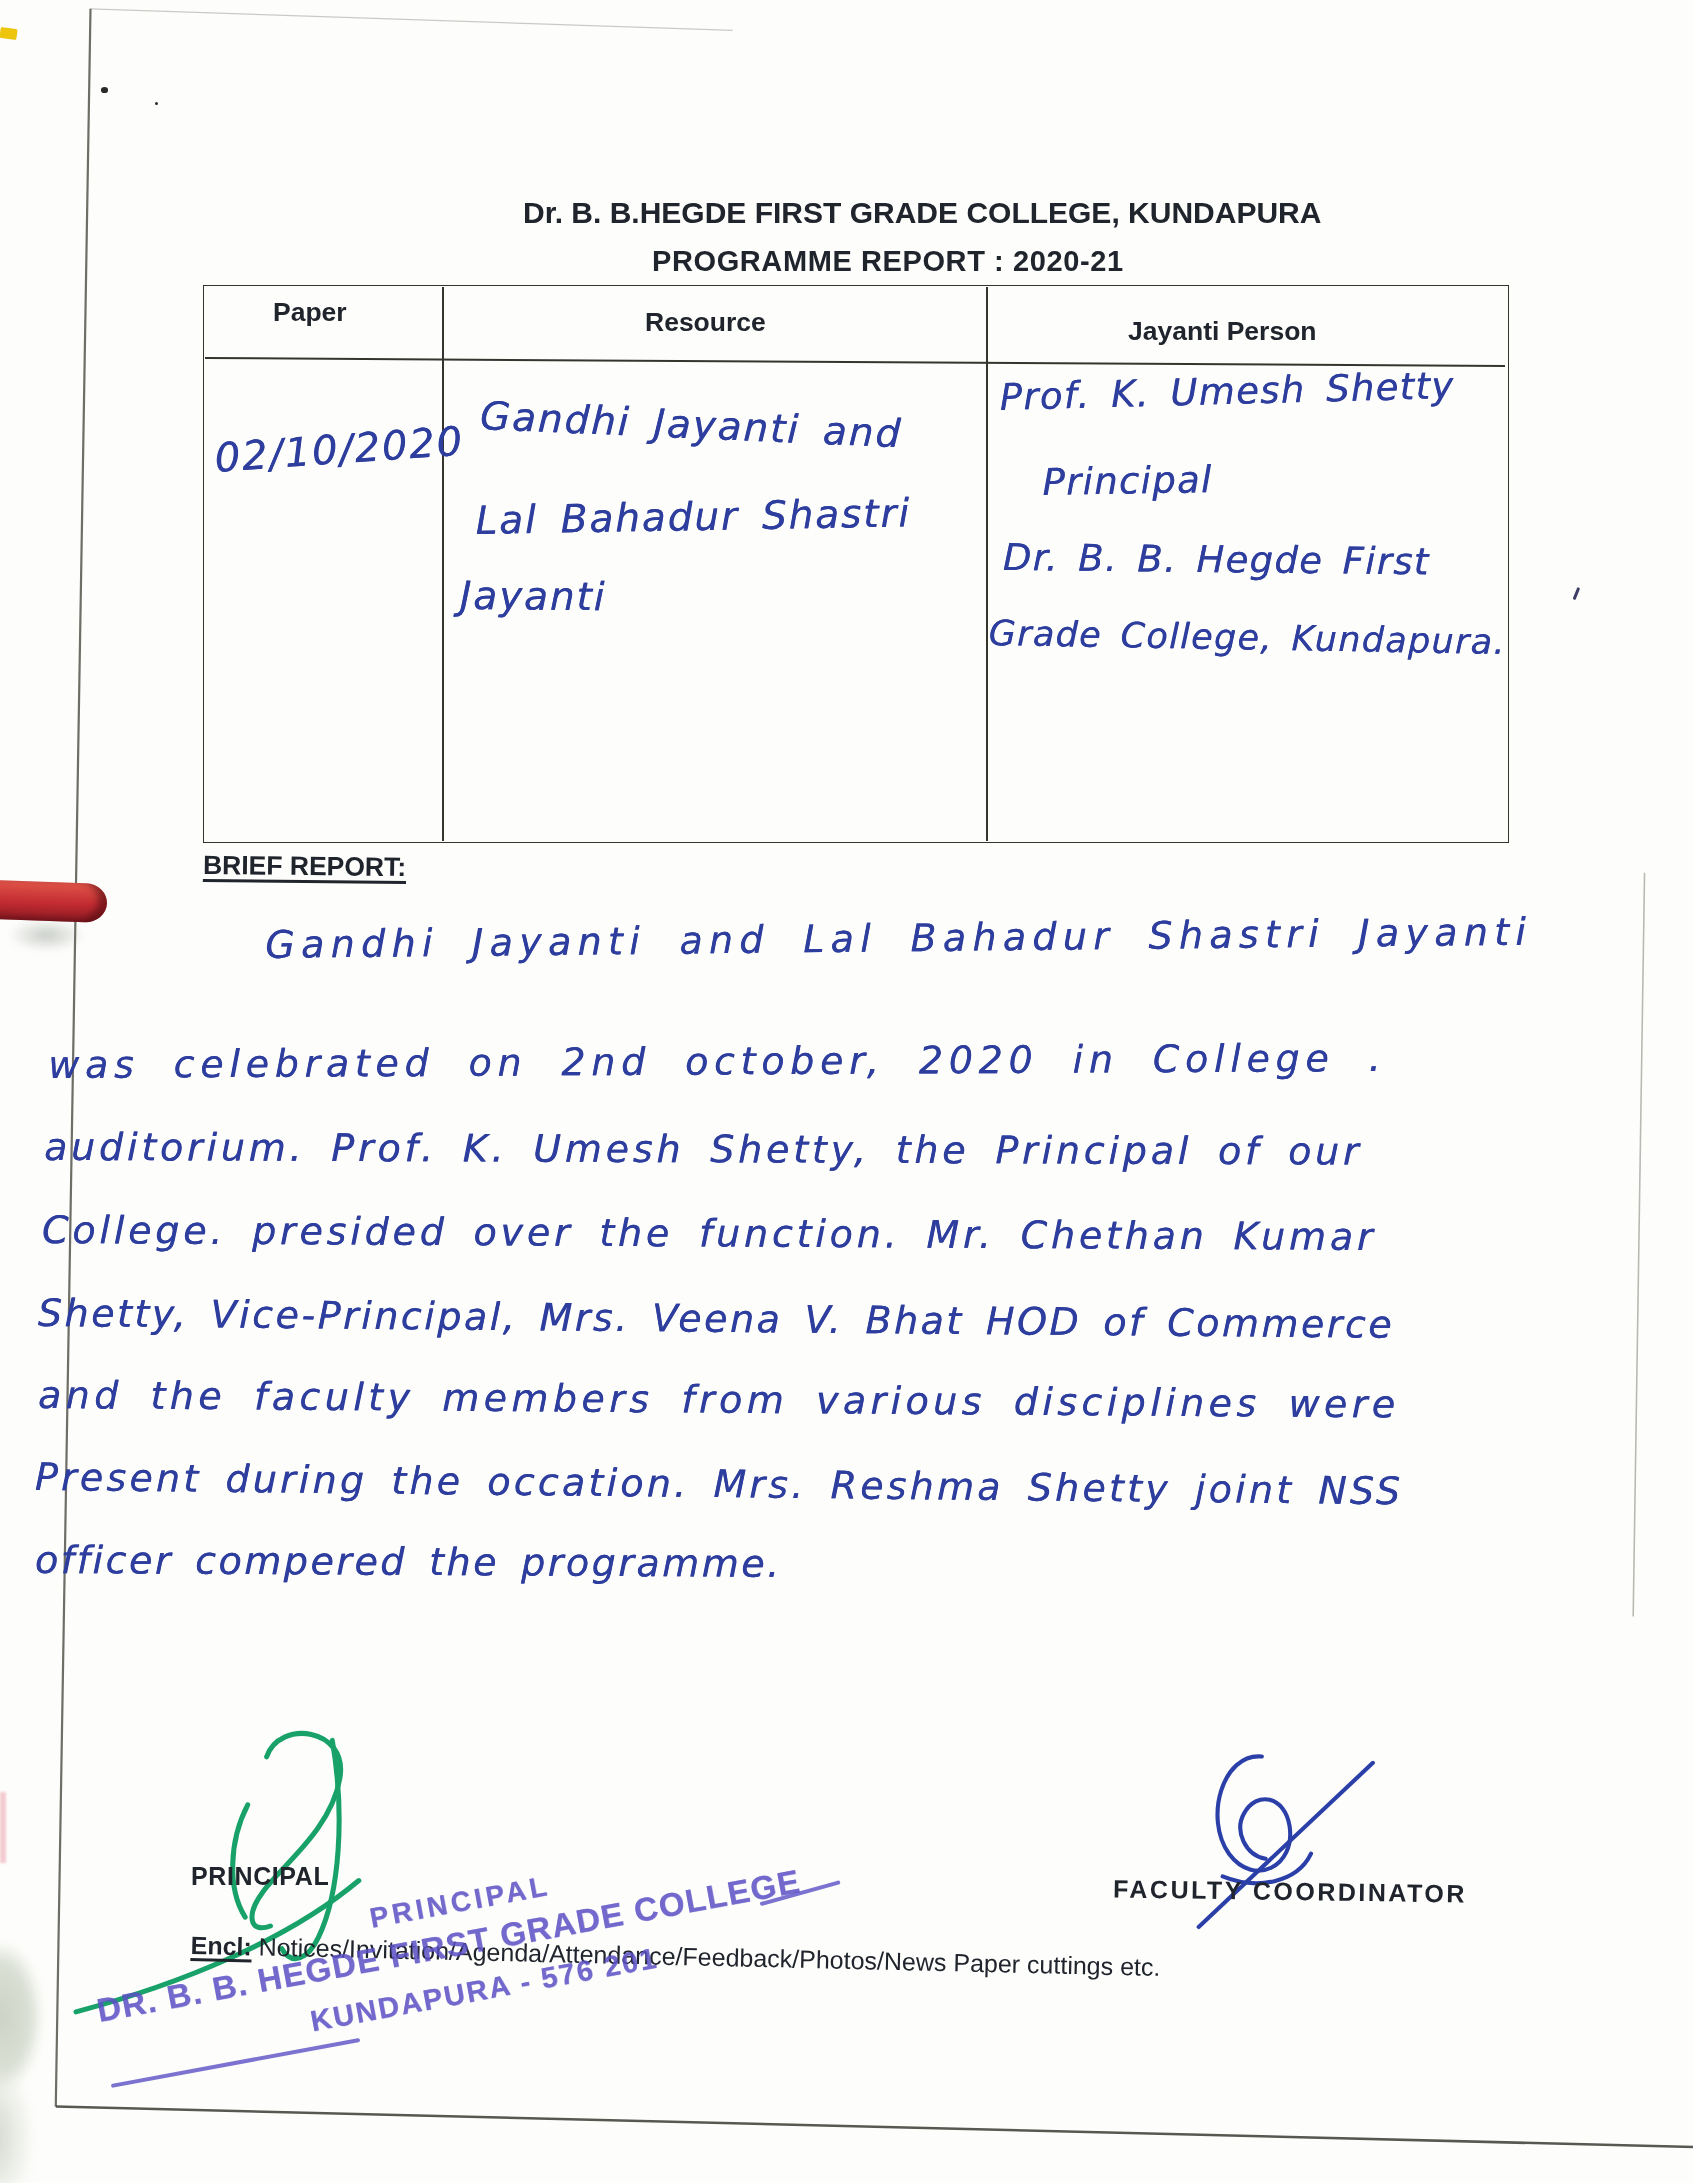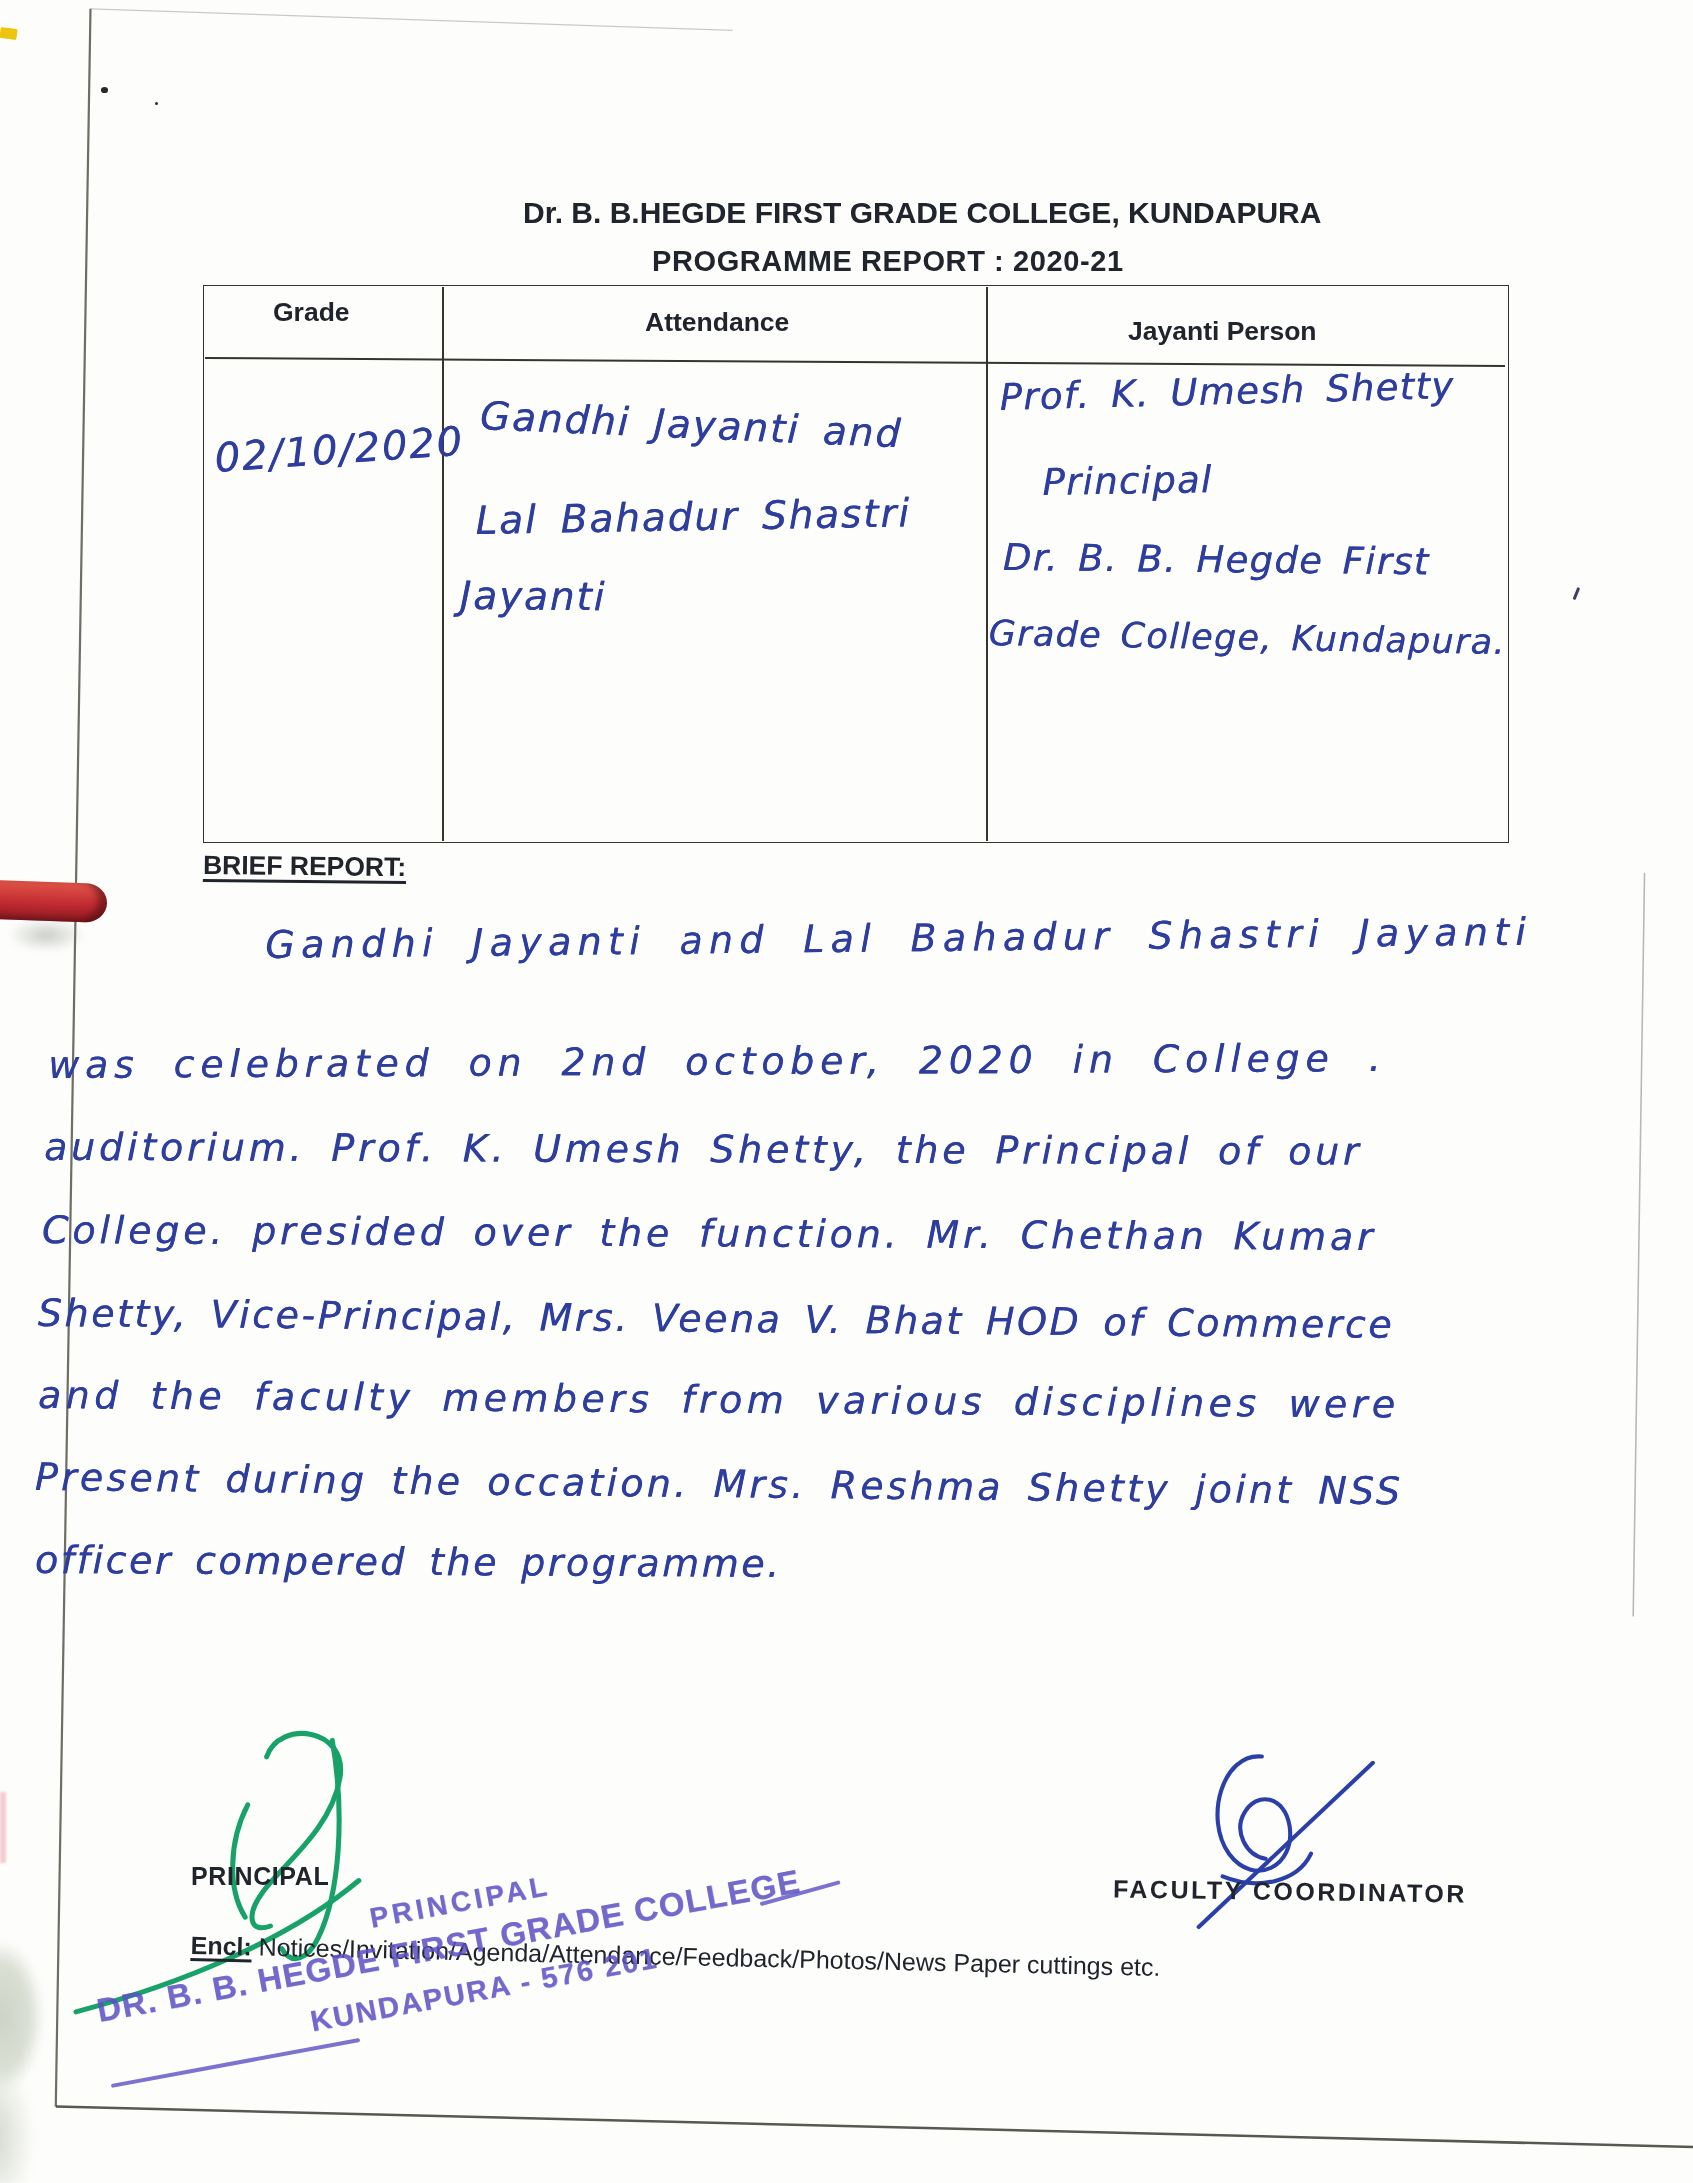--- a/index.html
+++ b/index.html
@@ -61,22 +61,22 @@
             box-shadow:inset -8.8px -2.5px 7.6px rgba(70,10,14,.55);"></div>
 
 <div class="abs print bold" style="left:523px;top:196px;font-size:30px;">Dr. B. B.HEGDE FIRST GRADE COLLEGE, KUNDAPURA</div>
 <div class="abs print bold" style="left:652px;top:245px;font-size:29px;letter-spacing:0.6px;">PROGRAMME REPORT : 2020-21</div>
 
 <div class="abs table-frame" style="left:203px;top:285px;width:1304px;height:556px;"></div>
 <div class="abs tline" style="left:442px;top:287px;width:1.9px;height:554px;"></div>
 <div class="abs tline" style="left:986px;top:287px;width:1.9px;height:554px;"></div>
 <div class="abs tline" style="left:205px;top:361px;width:1300px;height:1.9px;transform:rotate(0.35deg);"></div>
 
-<div class="abs print bold" style="left:273px;top:297px;font-size:26.5px;">Grade</div>
-<div class="abs print bold" style="left:645px;top:307px;font-size:26.5px;">Attendance</div>
+<div class="abs print bold" style="left:273px;top:297px;font-size:26.5px;">Paper</div>
+<div class="abs print bold" style="left:645px;top:307px;font-size:26.5px;">Resource</div>
 <div class="abs print bold" style="left:1128px;top:316px;font-size:26.5px;">Jayanti Person</div>
 
 <div class="abs hw" style="left:213px;top:435px;font-size:40px;transform:rotate(-4deg);letter-spacing:1.9px;">02/10/2020</div>
 
 <div class="abs hw" style="left:481px;top:393px;font-size:39px;transform:rotate(2.5deg);letter-spacing:1.9px;word-spacing:8.8px;">Gandhi Jayanti and</div>
 <div class="abs hw" style="left:475px;top:498px;font-size:39px;transform:rotate(-1deg);letter-spacing:1.9px;word-spacing:8.8px;">Lal Bahadur Shastri</div>
 <div class="abs hw" style="left:460px;top:573px;font-size:39px;transform:rotate(0.5deg);letter-spacing:1.9px;">Jayanti</div>
 
 <div class="abs hw" style="left:999px;top:376px;font-size:37px;transform:rotate(-1.5deg);letter-spacing:1.3px;word-spacing:7.6px;">Prof. K. Umesh Shetty</div>
 <div class="abs hw" style="left:1042px;top:461px;font-size:37px;transform:rotate(-1deg);letter-spacing:1.3px;">Principal</div>

